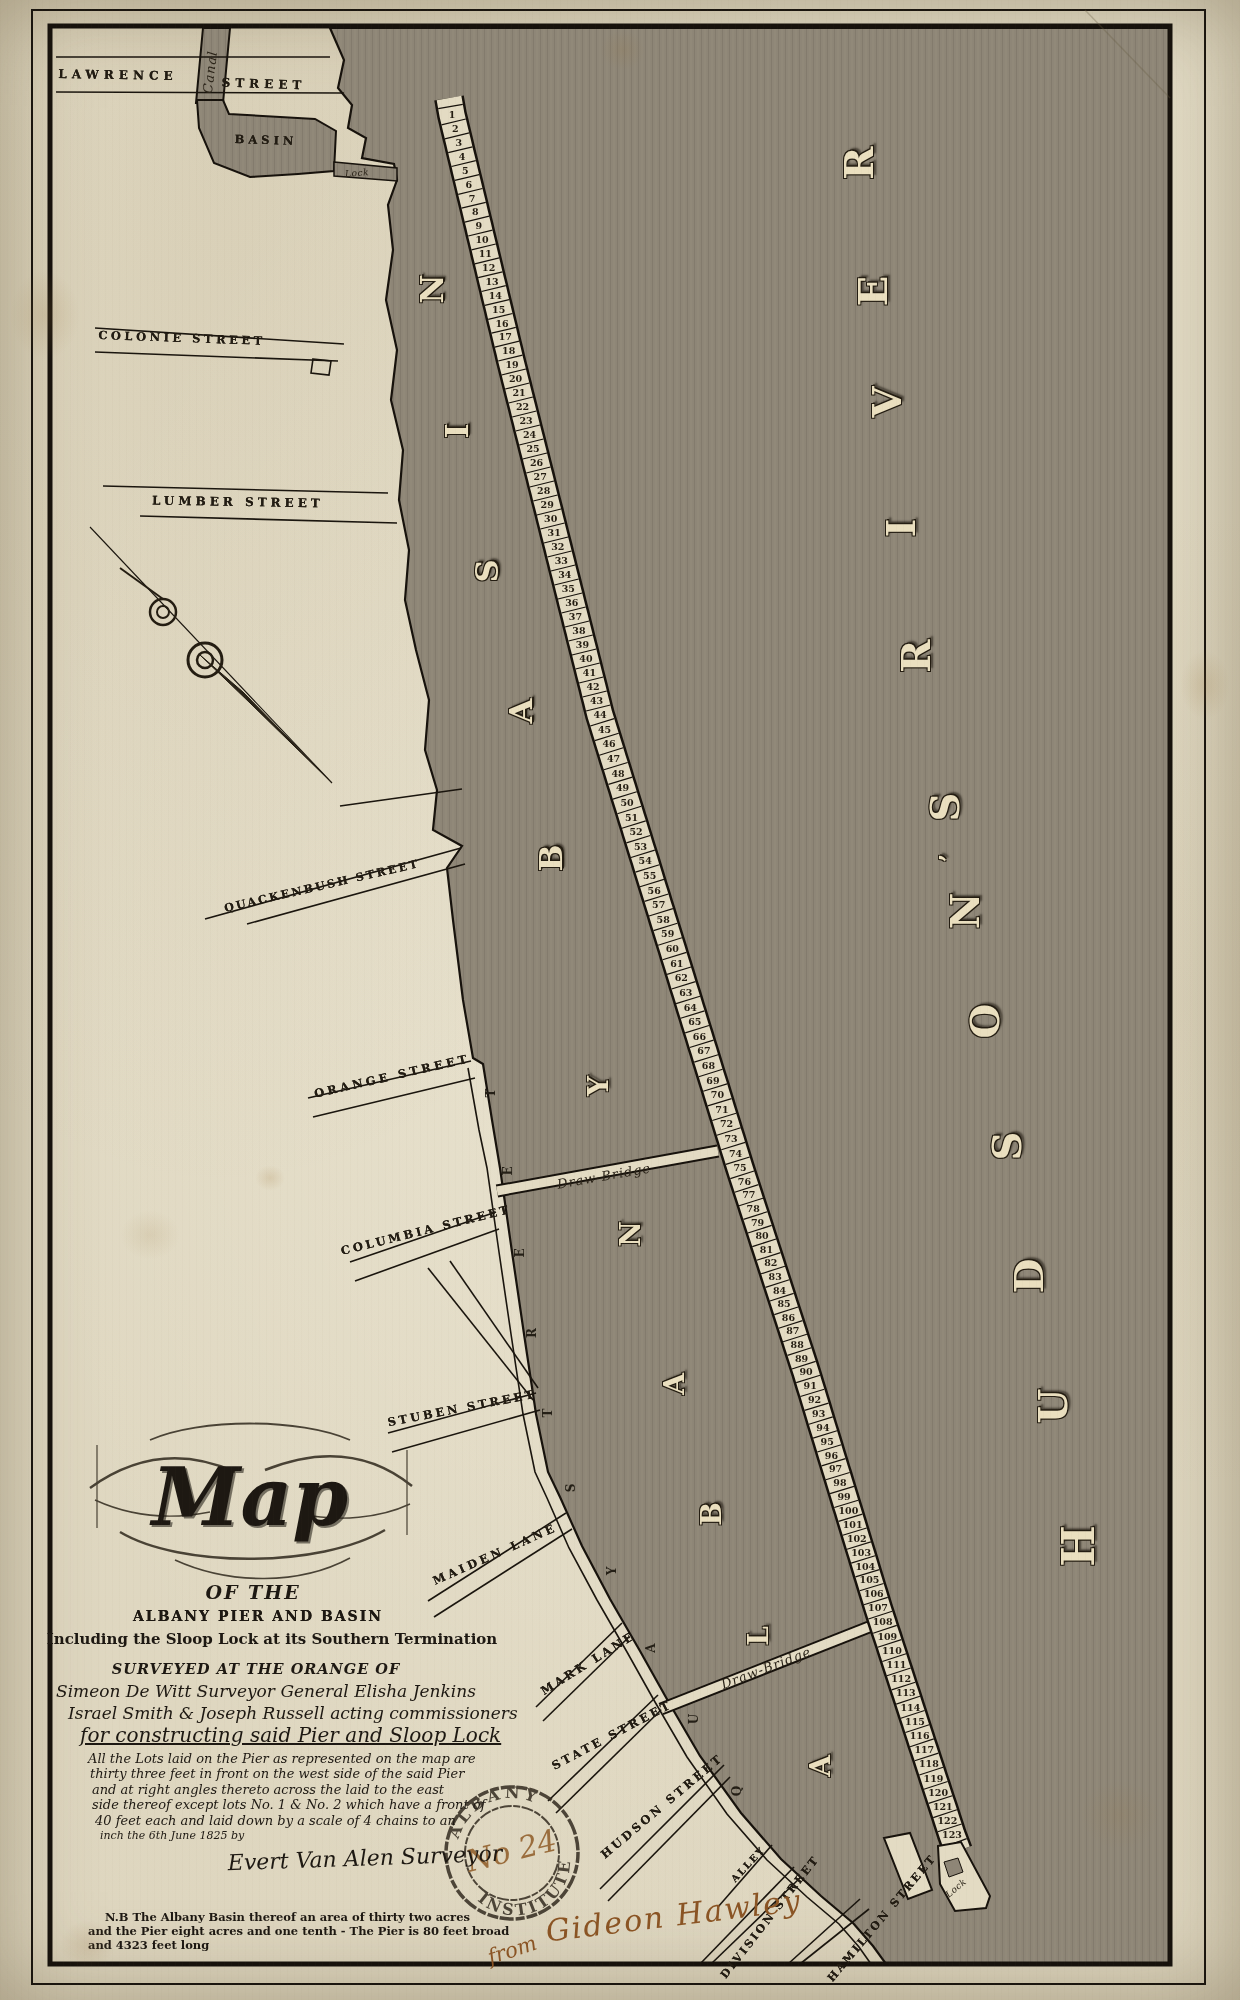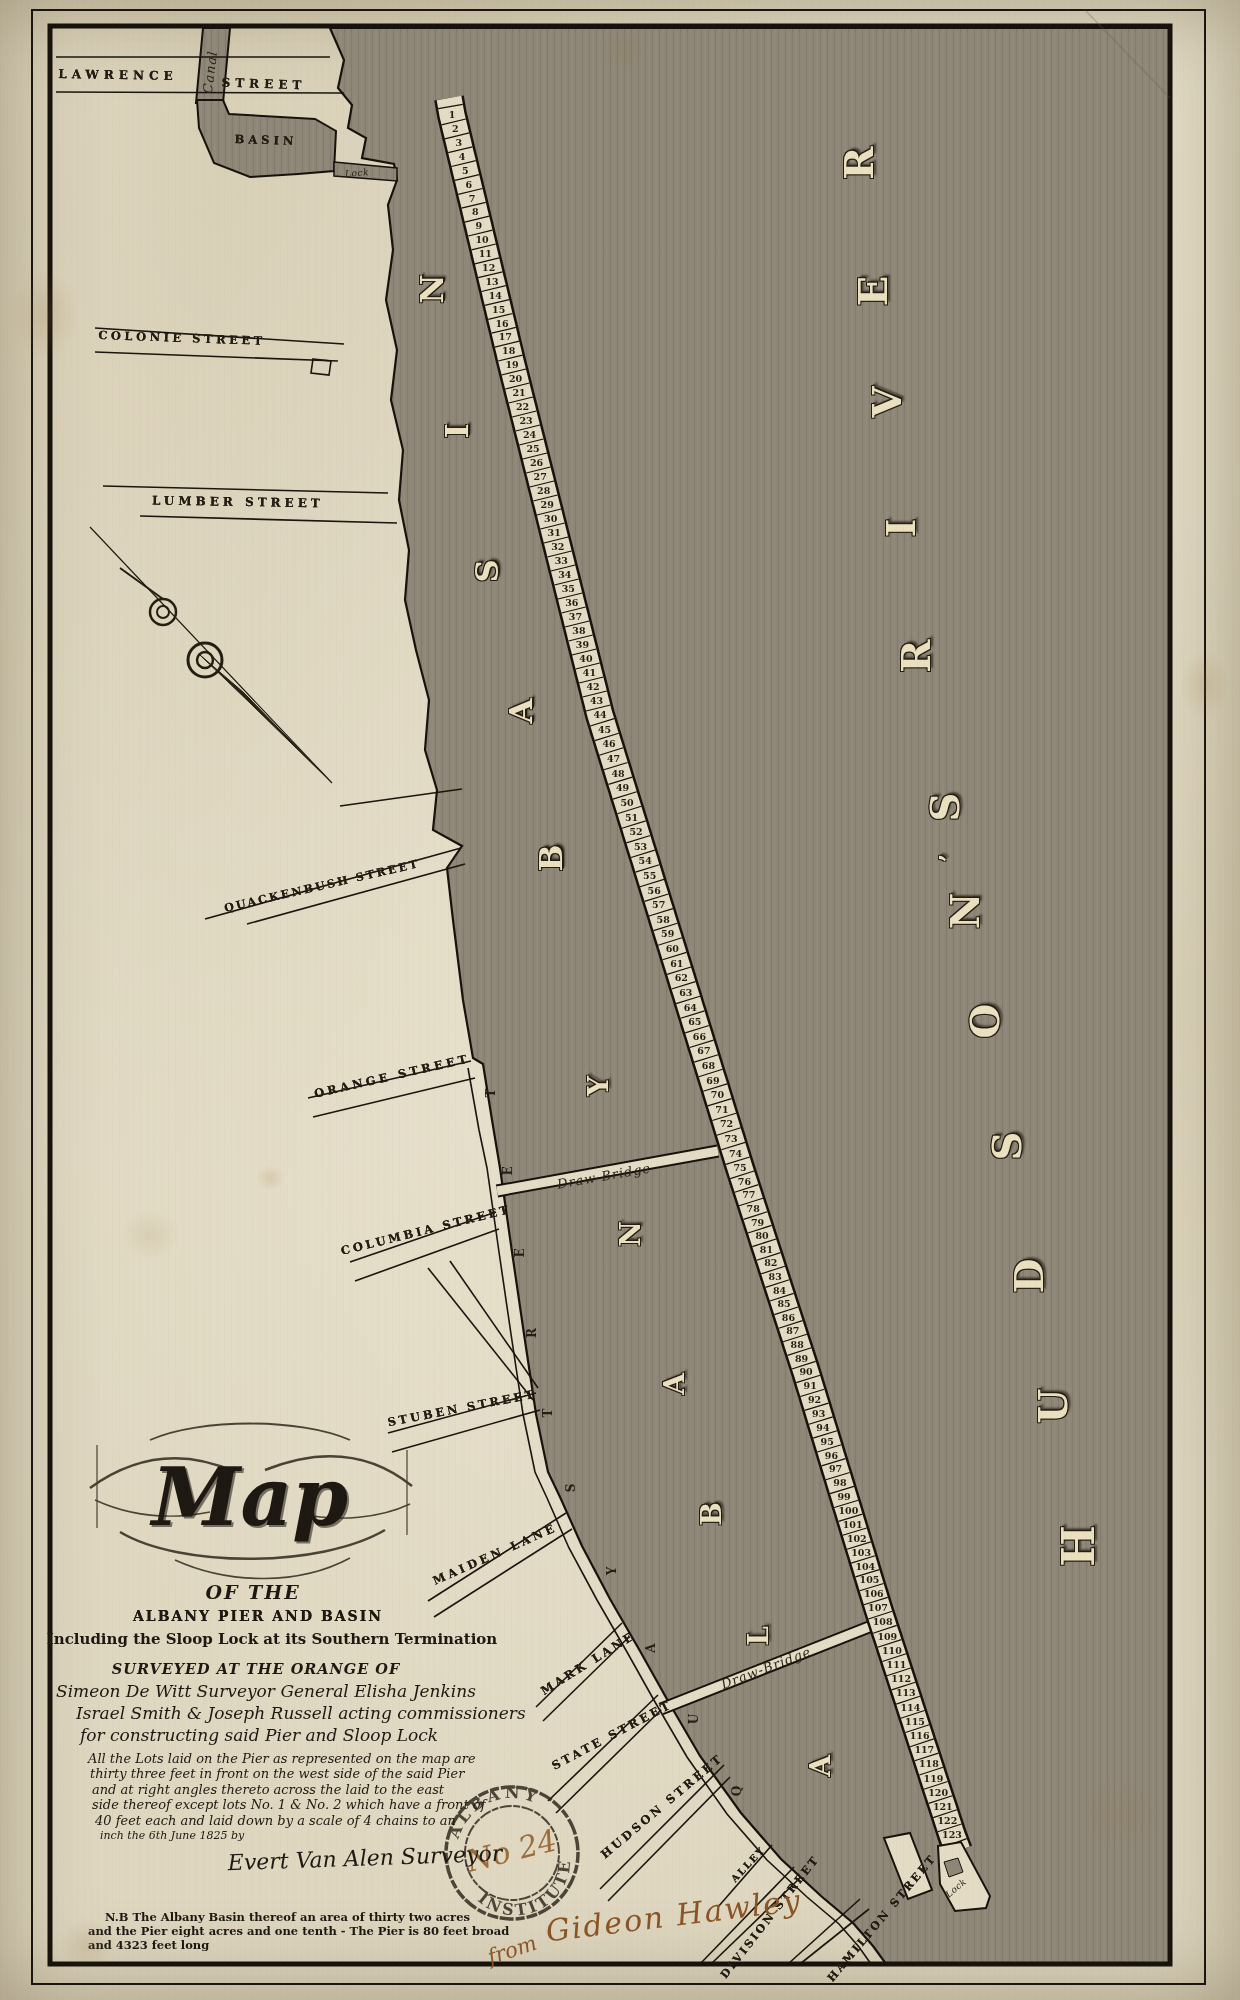--- a/index.html
+++ b/index.html
@@ -449,22 +449,22 @@
       <div class="quayletter" style="left: 737px; top: 1791px; font-size: 12px; transform: translate(-50%, -50%) rotate(-90deg);">Q</div>
     </div>
 
   <div>
     <div class="cart c-center" style="left:250px;top:1497px;font-size:80px;font-weight:bold;font-style:italic;text-shadow:2px 2px 0 rgba(28,23,16,.55);">Map</div>
     <div class="cart c-center" style="left:253px;top:1592px;font-size:19px;font-weight:bold;font-style:italic;letter-spacing:2px;">OF THE</div>
     <div class="cart c-center slabel" style="left:258px;top:1616px;font-size:14px;letter-spacing:2px;">ALBANY PIER AND BASIN</div>
     <div class="cart c-center" style="left:260px;top:1639px;font-size:15px;font-weight:bold;margin-left:12px;">Including the Sloop Lock at its Southern Termination</div>
     <div class="cart c-center" style="left:256px;top:1668px;font-size:14.5px;font-weight:bold;font-style:italic;letter-spacing:1px;">SURVEYED AT THE ORANGE OF</div>
     <div class="cart c-left script-line" style="left:56px;top:1691px;font-size:17px;">Simeon De Witt Surveyor General  Elisha Jenkins</div>
-    <div class="cart c-left script-line" style="left:76px;top:1713px;font-size:17px;">Israel Smith  &amp;  Joseph Russell  acting commissioners</div>
-    <div class="cart c-left script-line" style="left:80px;top:1735px;font-size:17px;">for constructing  said  Pier and Sloop Lock</div>
+    <div class="cart c-left script-line" style="left:68px;top:1713px;font-size:17px;">Israel Smith  &amp;  Joseph Russell  acting commissioners</div>
+    <div class="cart c-left script-line" style="left:80px;top:1735px;font-size:20px;text-decoration:underline;">for constructing  said  Pier and Sloop Lock</div>
     <div class="cart c-left script-line" style="left:88px;top:1758px;font-size:13px;">All the Lots laid on the Pier as represented on the map are</div>
     <div class="cart c-left script-line" style="left:90px;top:1773px;font-size:13px;">thirty three feet in front on the west side of the said Pier</div>
     <div class="cart c-left script-line" style="left:92px;top:1789px;font-size:13px;">and at right angles thereto across the laid to the east</div>
     <div class="cart c-left script-line" style="left:92px;top:1804px;font-size:13px;">side thereof except lots No. 1 &amp; No. 2 which have a front of</div>
     <div class="cart c-left script-line" style="left:95px;top:1820px;font-size:13px;">40 feet each and laid down by a scale of 4 chains to an</div>
     <div class="cart c-left script-line" style="left:100px;top:1835px;font-size:11px;">inch the 6th June 1825 by</div>
     <div class="cart c-center script-line" style="left:365px;top:1858px;font-size:22px;transform:translate(-50%,-50%) rotate(-2deg);">Evert Van Alen Surveyor</div>
     <div class="cart c-left" style="left:105px;top:1917px;font-size:11.5px;font-weight:bold;">N.B  The Albany Basin thereof an area of thirty two acres</div>
     <div class="cart c-left" style="left:88px;top:1931px;font-size:11.5px;font-weight:bold;">and the Pier eight acres and one tenth - The Pier is 80 feet broad</div>
     <div class="cart c-left" style="left:88px;top:1945px;font-size:11.5px;font-weight:bold;">and 4323 feet long</div>

